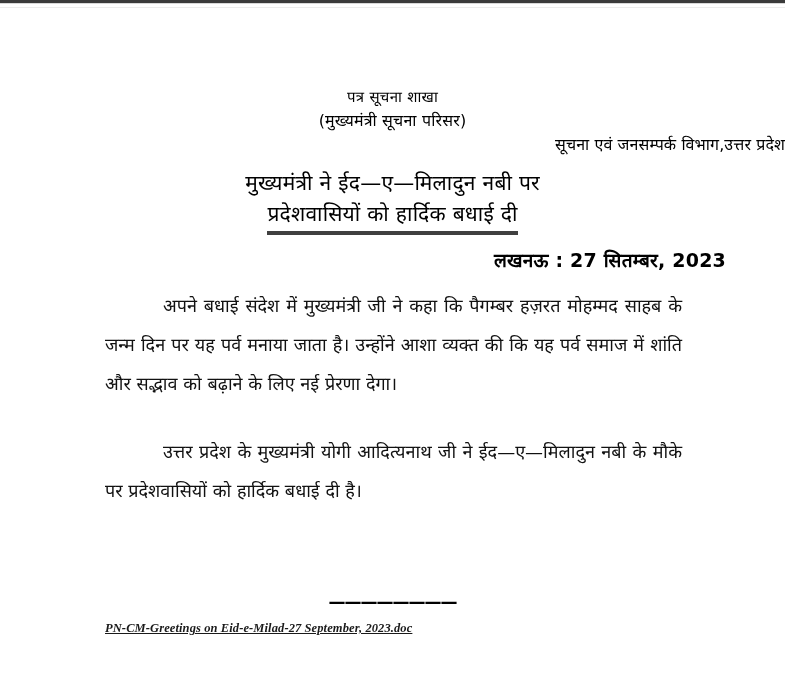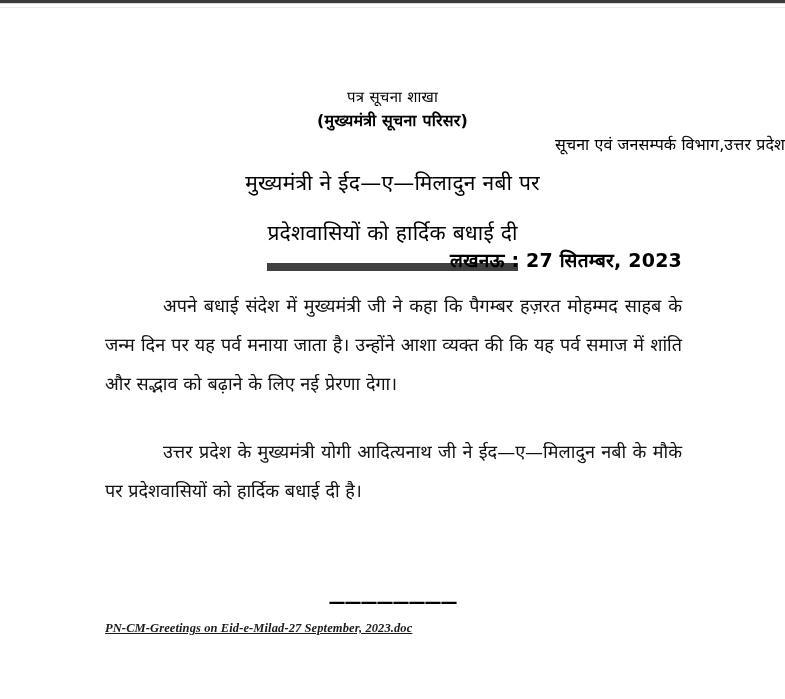--- a/index.html
+++ b/index.html
@@ -70,21 +70,21 @@
   }
   .mast-line1 {
     font-family: "DejaVu Sans", sans-serif;
     font-size: 15px;
     font-weight: 400;
     letter-spacing: 0.3px;
   }
   .mast-line2 {
     font-family: "DejaVu Sans", sans-serif;
     font-size: 16px;
-    font-weight: 700;
+    font-weight: 400;
     letter-spacing: 0.2px;
     margin-top: 2px;
   }
   .mast-line3 {
     font-family: "DejaVu Sans", sans-serif;
     font-size: 16px;
     font-weight: 400;
     letter-spacing: 0.1px;
     margin-top: 3px;
     text-align: right;
@@ -99,36 +99,37 @@
     text-align: center;
     font-family: "DejaVu Sans", sans-serif;
     font-size: 21px;
     font-weight: 400;
     line-height: 1.45;
     letter-spacing: 0.2px;
   }
   .headline-l1 { display: block; }
   .headline-l2 {
     display: inline-block;
-    border-bottom: 8px solid #404040;
-    padding-bottom: 14px;
-    margin-top: 20px;
+    border-bottom: 4px solid #404040;
+    padding-bottom: 1px;
+    margin-top: 1px;
   }
 
   
   .dateline {
     position: absolute;
     top: 247px;
     left: 0;
     width: 682px;
     text-align: right;
     font-family: "DejaVu Sans", sans-serif;
     font-size: 19px;
     font-weight: 700;
     letter-spacing: 0.2px;
+    padding-left: 44px;
   }
 
   
   .body-text {
     position: absolute;
     top: 286px;
     left: 105px;
     width: 577px;
   }
   .para {

